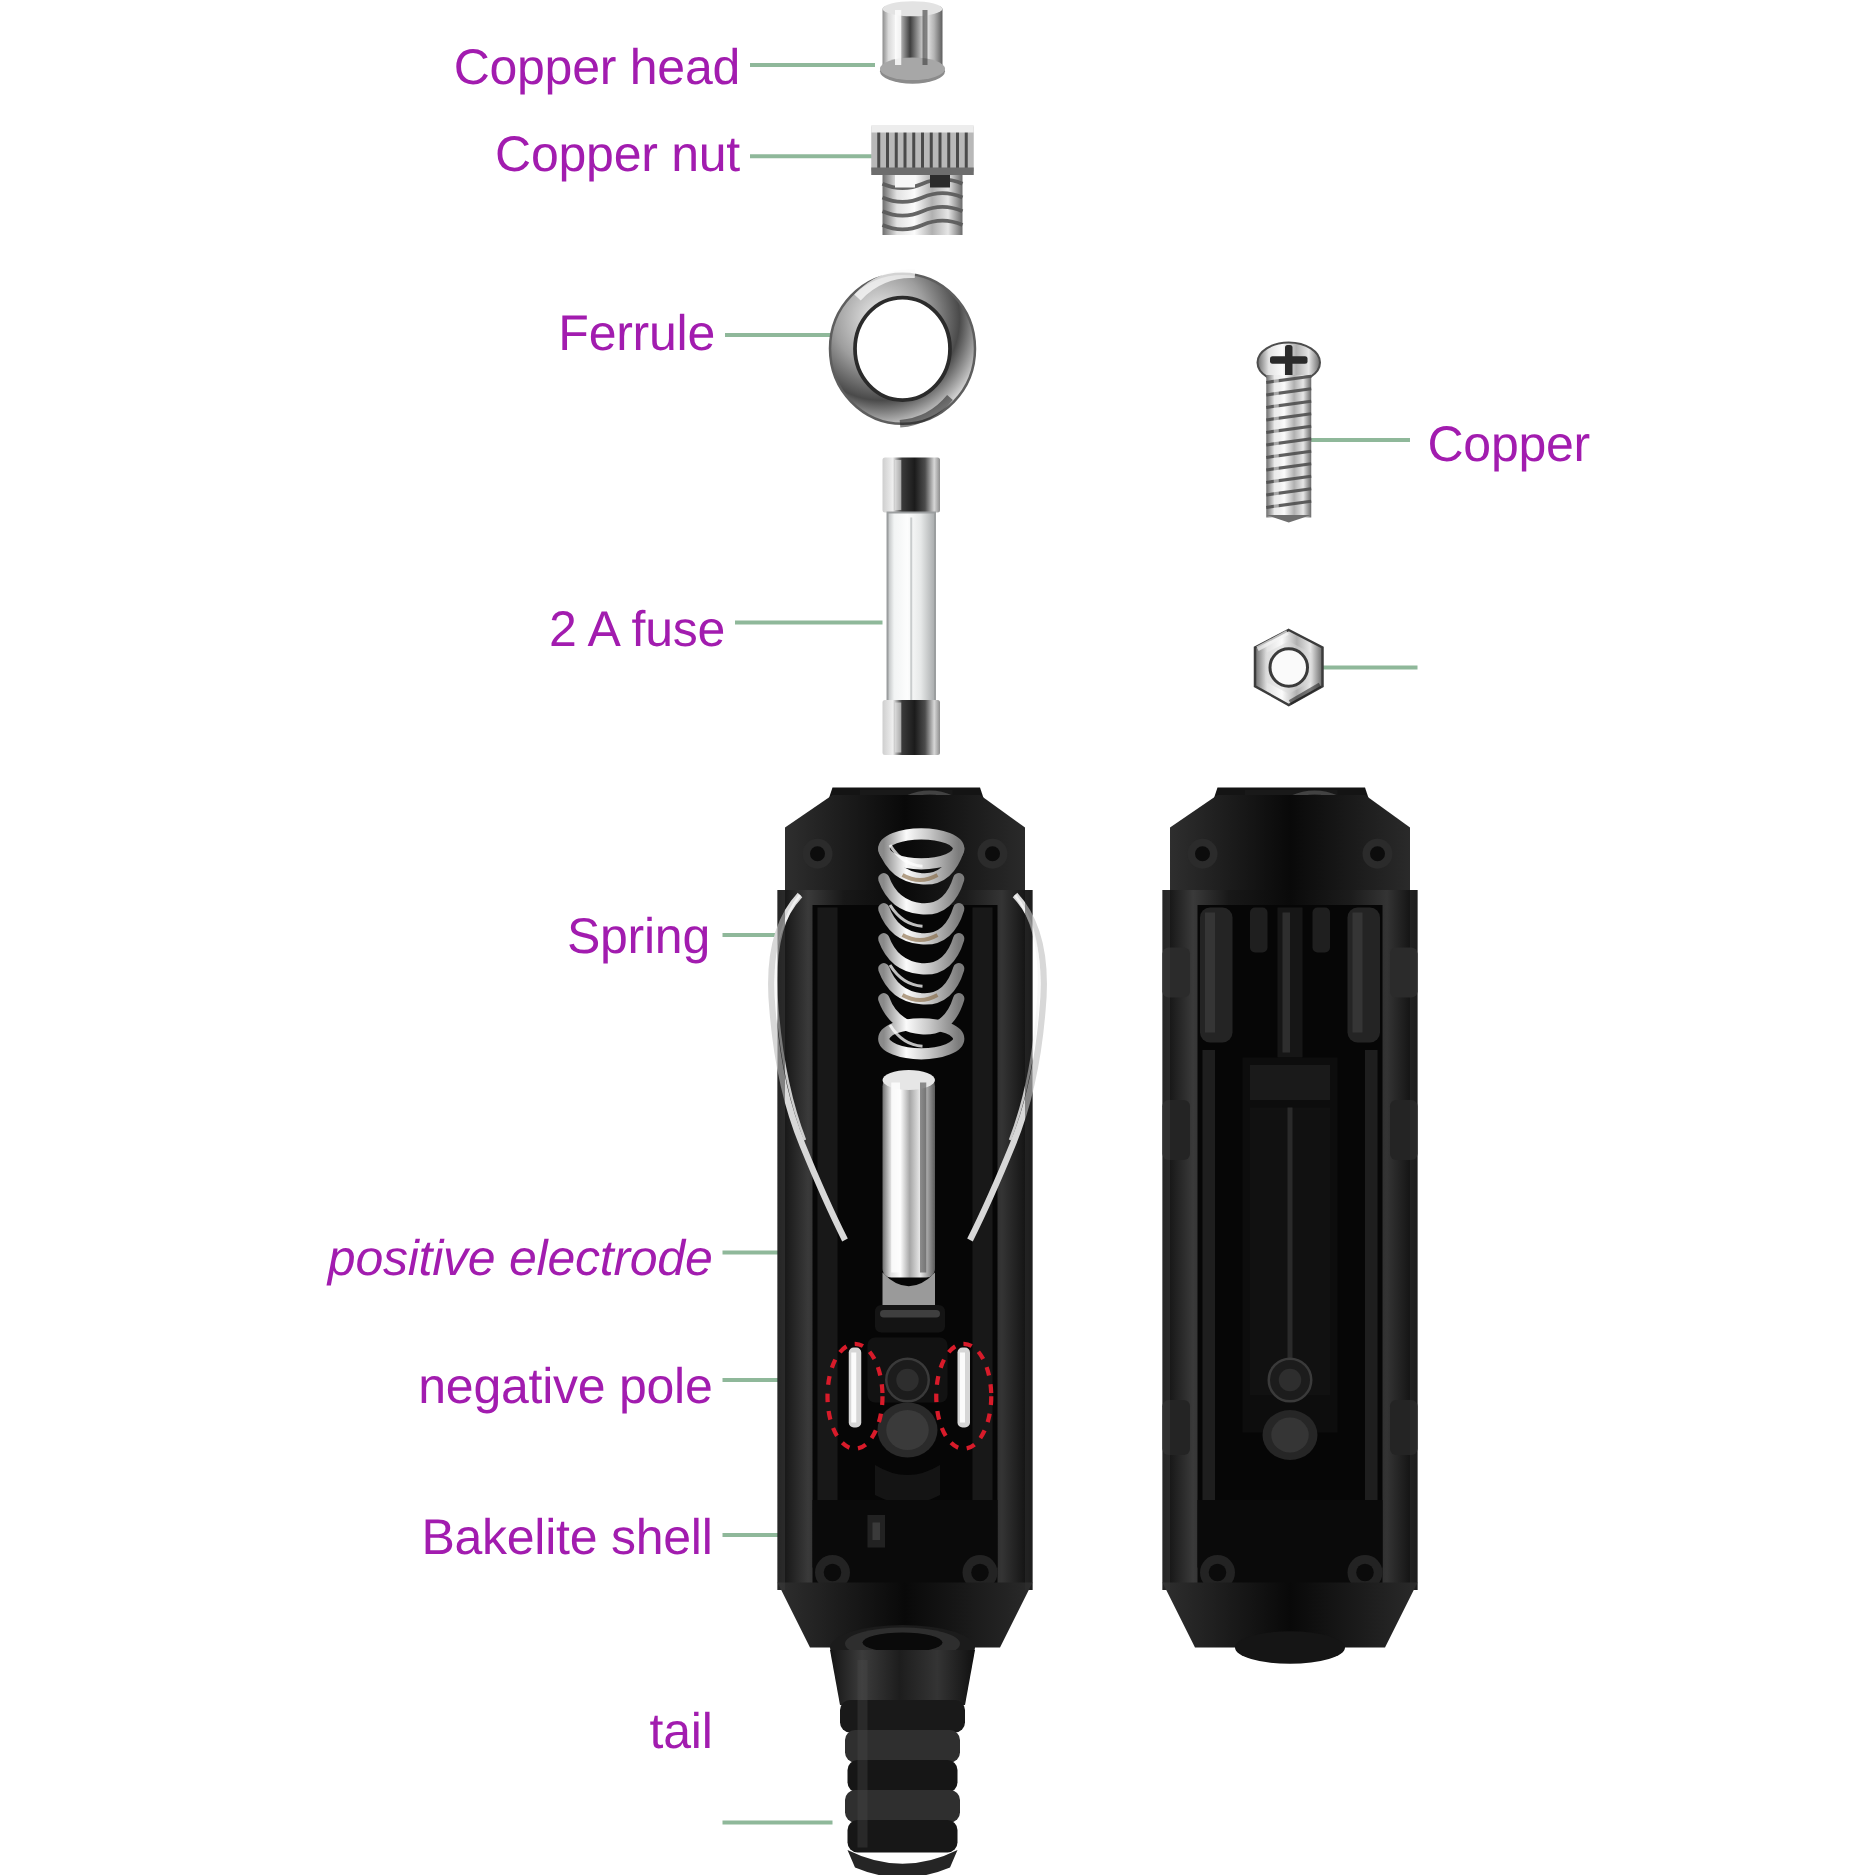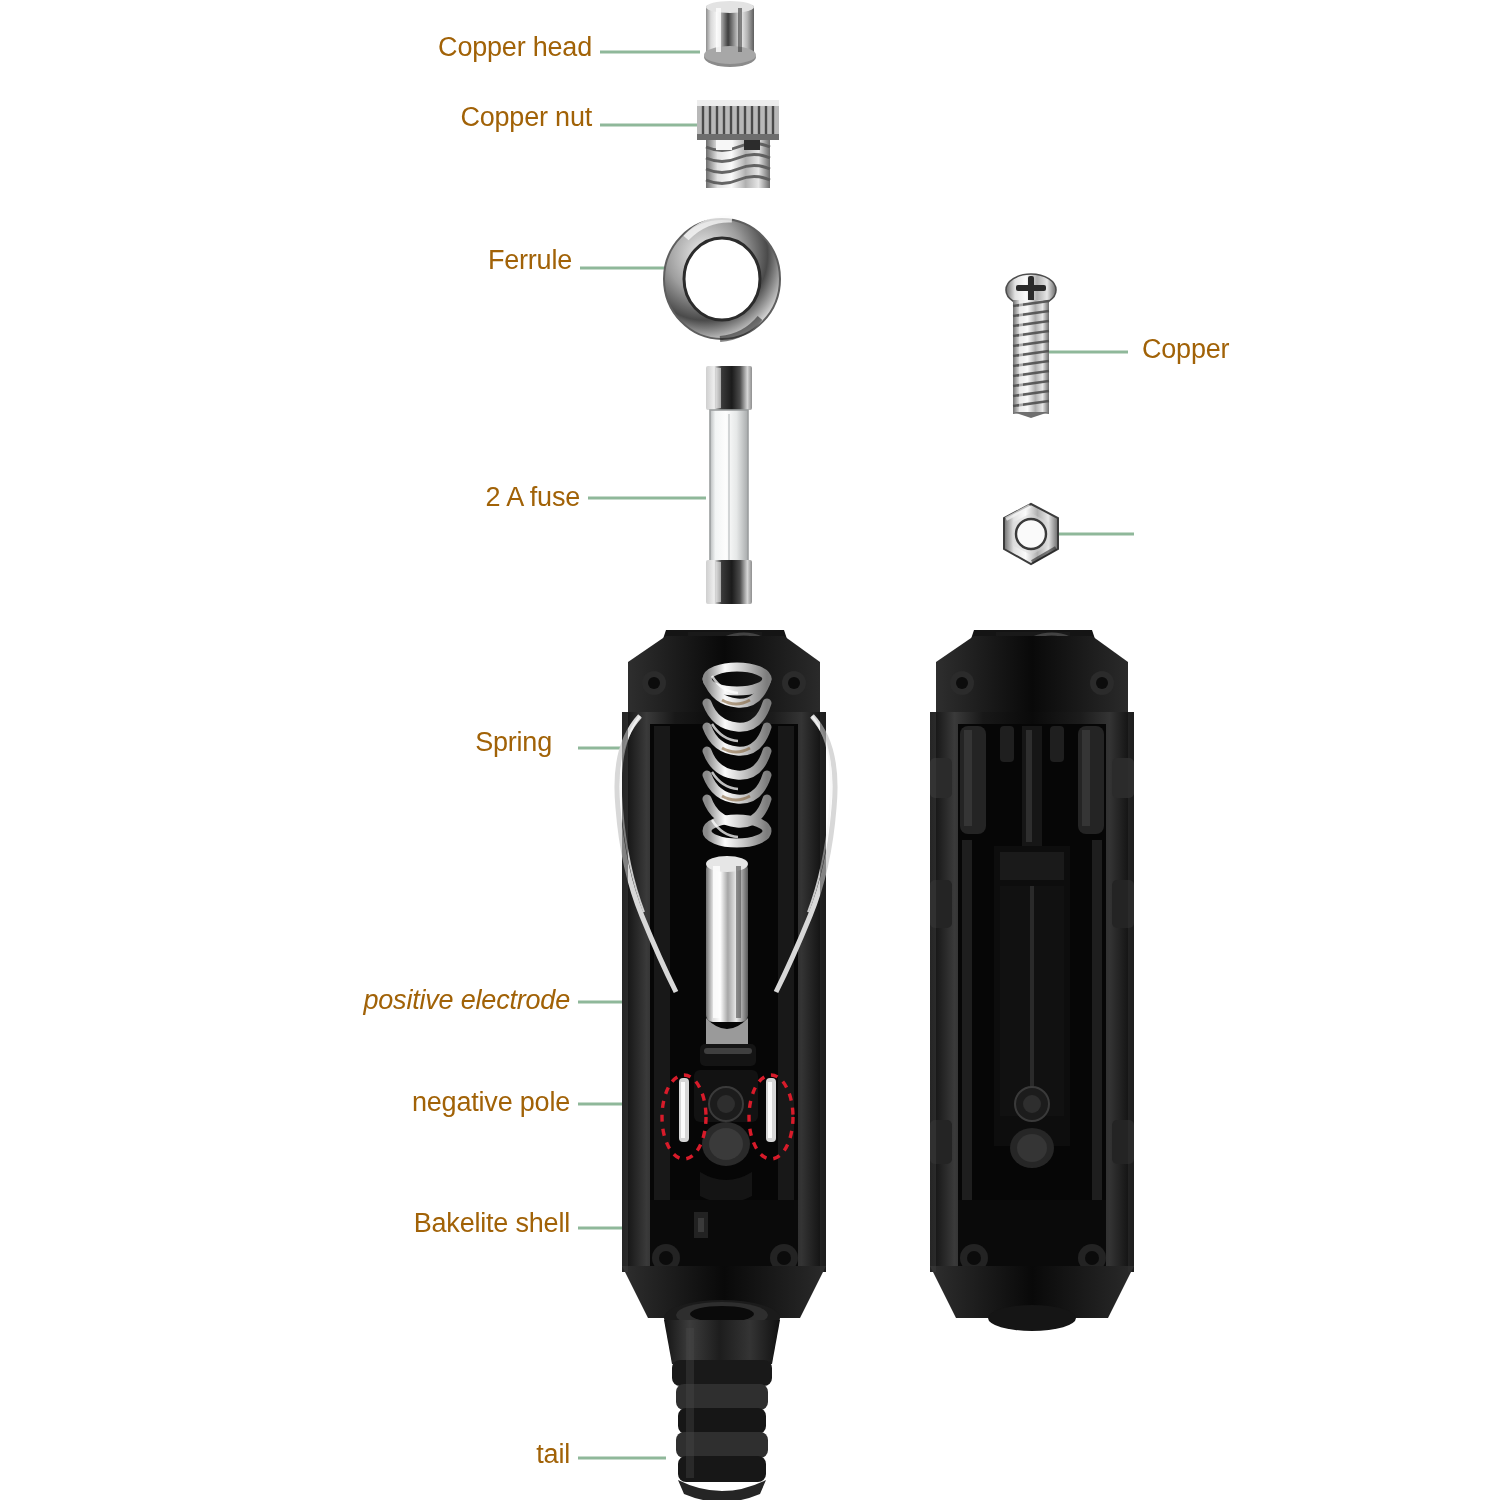--- a/index.html
+++ b/index.html
@@ -20,23 +20,23 @@
   }
   #svg-layer {
     position: absolute;
     left: 0;
     top: 0;
     width: 1500px;
     height: 1500px;
   }
   .callout-label {
     position: absolute;
-    color: #a16207;
+    color: #a21caf;
     font-family: "Liberation Sans", sans-serif;
-    font-size: 27px;
+    font-size: 40px;
     line-height: 1.05;
     letter-spacing: -0.2px;
     white-space: nowrap;
     font-weight: 400;
   }
   .lbl-right { text-align: right; }
   .lbl-left  { text-align: left; }
 </style>
 </head>
 <body>
@@ -395,23 +395,23 @@
 
   <div class="callout-label lbl-right" style="left:190px; top:246px; width:382px;">Ferrule</div>
 
   <div class="callout-label lbl-right" style="left:190px; top:103px; width:402px;">Copper nut</div>
 
   <div class="callout-label lbl-right" style="left:190px; top:483px; width:390px;text-align:right;">2 A fuse</div>
 
   <div class="callout-label lbl-left" style="left:1142px; top:335px; width:300px;">Copper</div>
 
 
-  <div class="callout-label lbl-right" style="left:174px; top:728px; width:378px;">Spring</div>
+  <div class="callout-label lbl-right" style="left:190px; top:728px; width:378px;">Spring</div>
 
   <div class="callout-label lbl-right" style="left:150px; top:986px; width:420px;font-style:italic;">positive electrode</div>
 
   <div class="callout-label lbl-right" style="left:150px; top:1088px; width:420px;">negative pole</div>
 
   <div class="callout-label lbl-right" style="left:150px; top:1209px; width:420px;">Bakelite shell</div>
 
-  <div class="callout-label lbl-right" style="left:150px; top:1440px; width:420px;">tail</div>
+  <div class="callout-label lbl-right" style="left:150px; top:1364px; width:420px;">tail</div>
 
 </div>
 
 </body></html>

